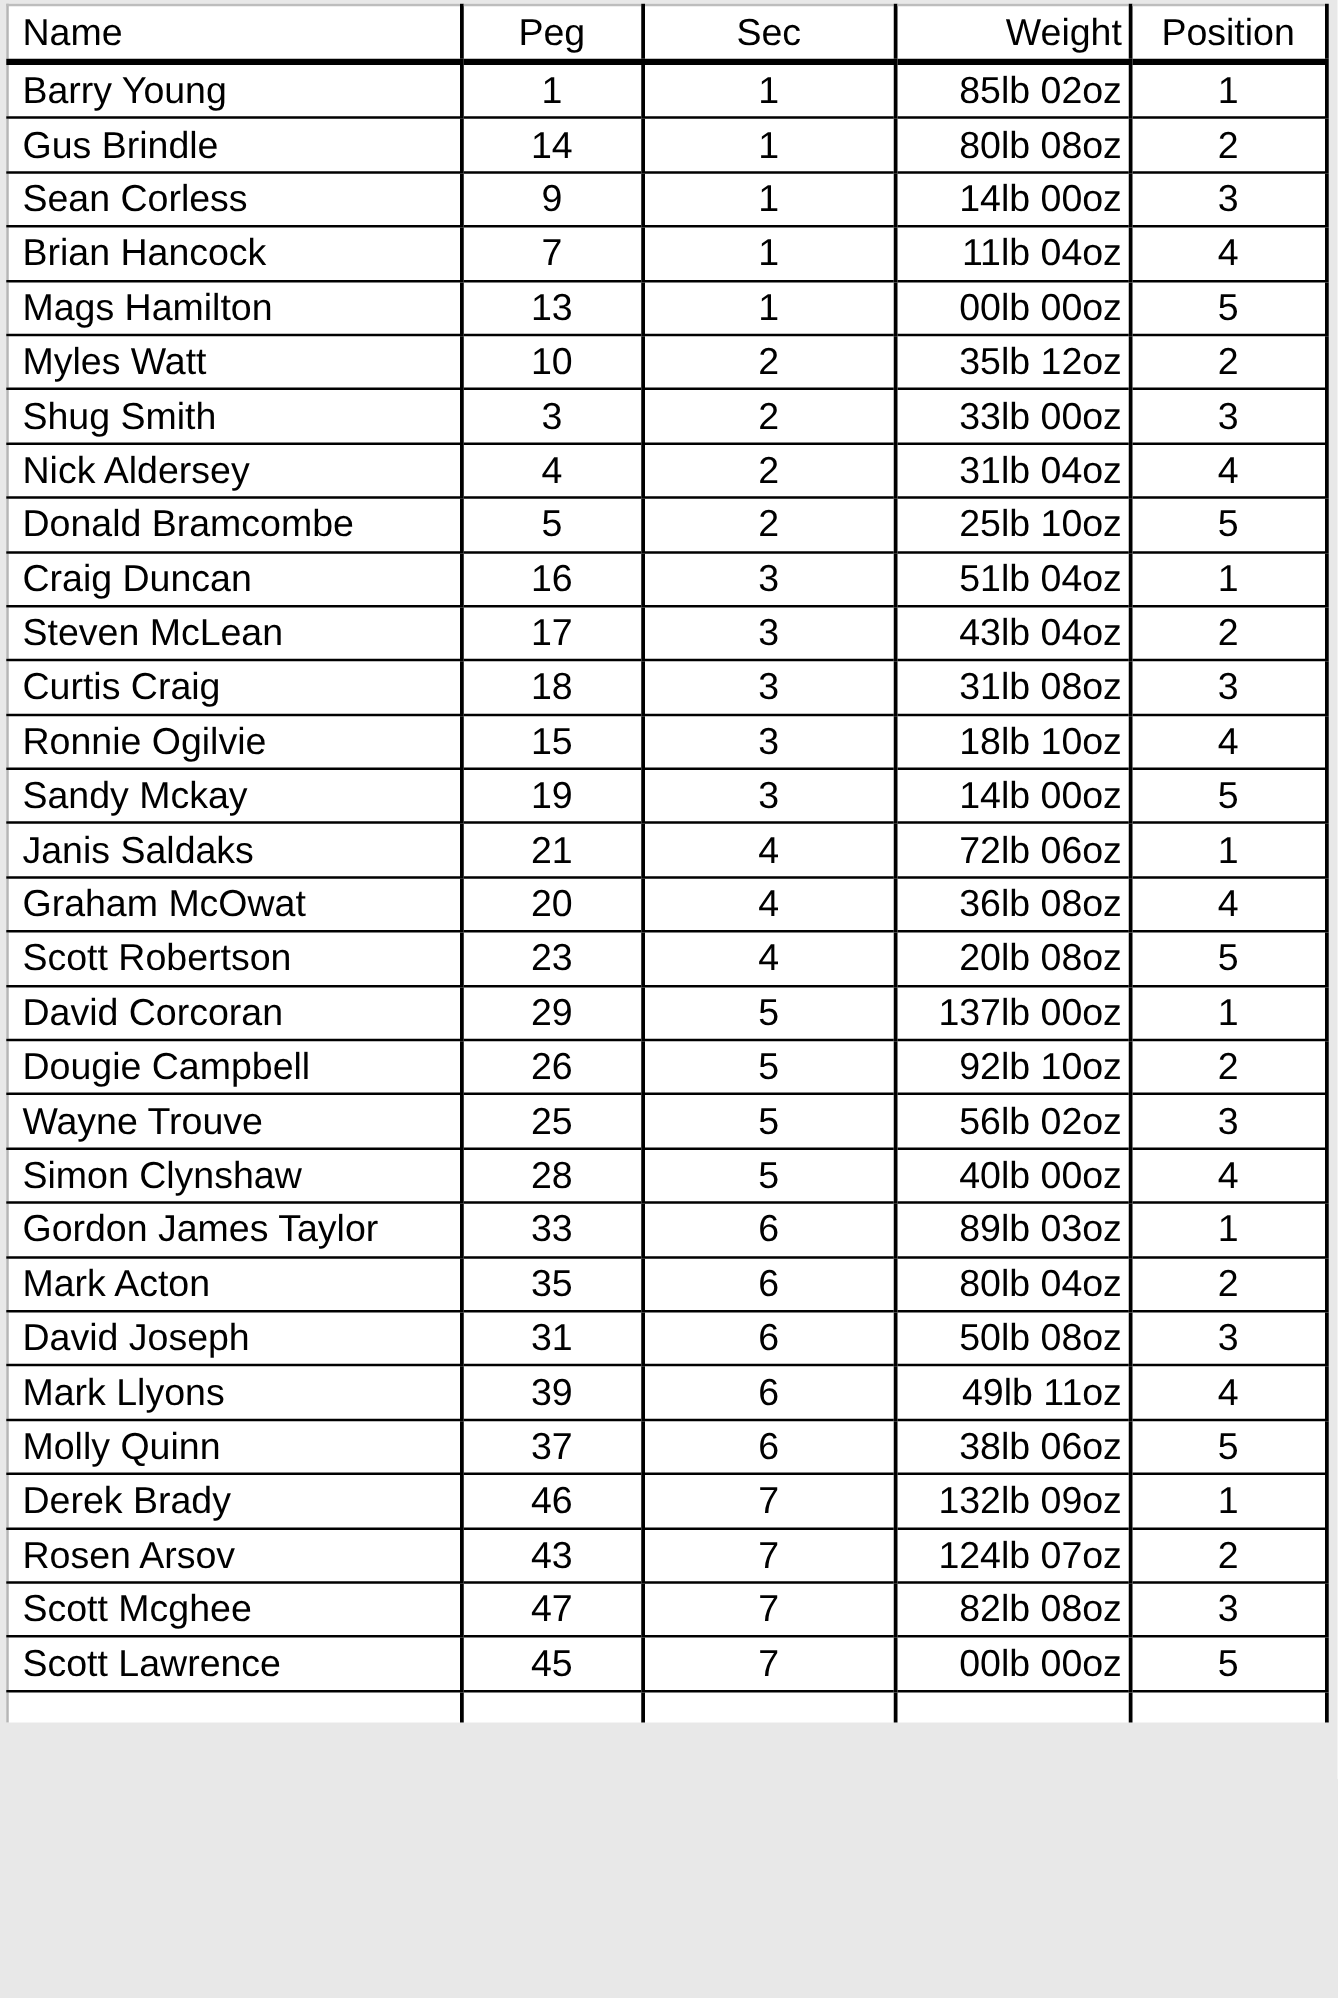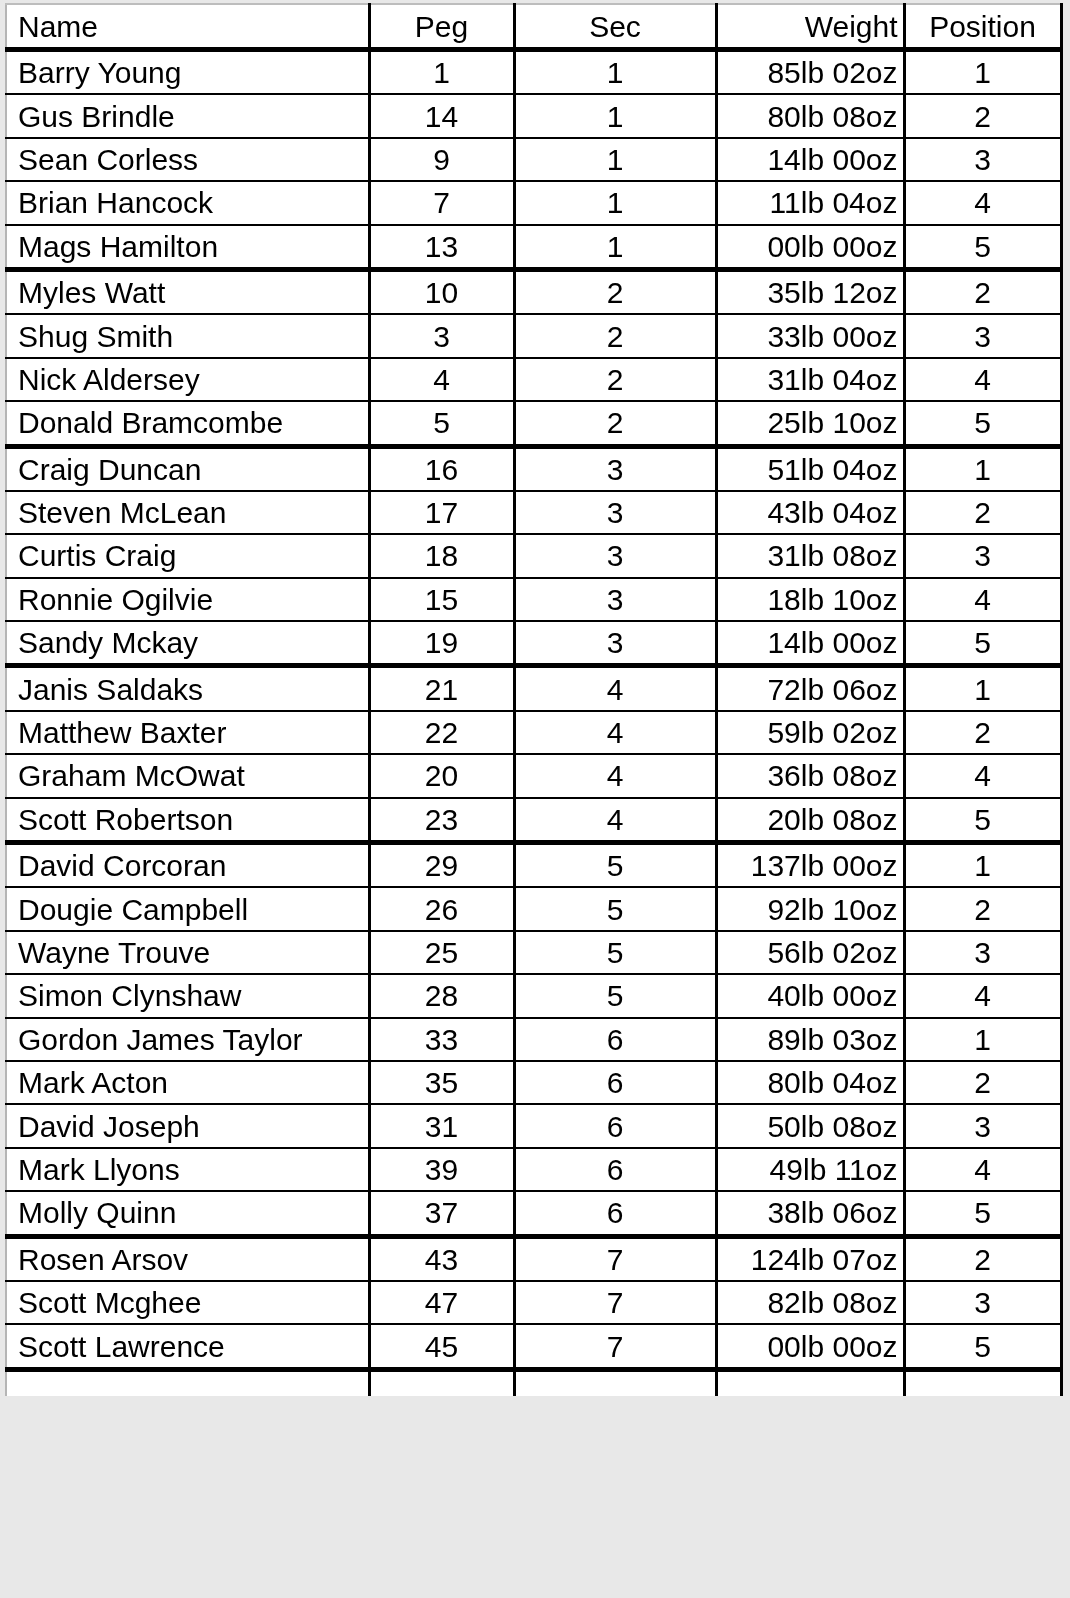--- a/index.html
+++ b/index.html
@@ -43,21 +43,21 @@
     border-bottom: 2px solid #000;
     overflow: hidden;
     white-space: nowrap;
     vertical-align: middle;
   }
   thead th {
     height: 42px;
     border-bottom: 5px solid #000;
   }
   tr.section-end td {
-    border-bottom: 5px solid #000000;
+    border-bottom: 2px solid #000000;
   }
   tr.partial-row td {
     height: 24px;
     border-bottom: none;
   }
   .col-name     { text-align: left;  padding-left: 11px; }
   .col-peg      { text-align: center; }
   .col-sec      { text-align: center; margin-left: 30px; }
   .col-weight   { text-align: right; padding-right: 5px; }
   .col-position { text-align: center; }
@@ -183,27 +183,20 @@
           <td class="col-position">5</td>
         </tr>
         <tr>
           <td class="col-name">Janis Saldaks</td>
           <td class="col-peg">21</td>
           <td class="col-sec">4</td>
           <td class="col-weight">72lb 06oz</td>
           <td class="col-position">1</td>
         </tr>
         <tr>
-          <td class="col-name">Matthew Baxter</td>
-          <td class="col-peg">22</td>
-          <td class="col-sec">4</td>
-          <td class="col-weight">59lb 02oz</td>
-          <td class="col-position">2</td>
-        </tr>
-        <tr>
           <td class="col-name">Graham McOwat</td>
           <td class="col-peg">20</td>
           <td class="col-sec">4</td>
           <td class="col-weight">36lb 08oz</td>
           <td class="col-position">4</td>
         </tr>
         <tr class="section-end">
           <td class="col-name">Scott Robertson</td>
           <td class="col-peg">23</td>
           <td class="col-sec">4</td>
@@ -265,20 +258,27 @@
           <td class="col-sec">6</td>
           <td class="col-weight">49lb 11oz</td>
           <td class="col-position">4</td>
         </tr>
         <tr class="section-end">
           <td class="col-name">Molly Quinn</td>
           <td class="col-peg">37</td>
           <td class="col-sec">6</td>
           <td class="col-weight">38lb 06oz</td>
           <td class="col-position">5</td>
+        </tr>
+        <tr>
+          <td class="col-name">Derek Brady</td>
+          <td class="col-peg">46</td>
+          <td class="col-sec">7</td>
+          <td class="col-weight">132lb 09oz</td>
+          <td class="col-position">1</td>
         </tr>
         <tr>
           <td class="col-name">Rosen Arsov</td>
           <td class="col-peg">43</td>
           <td class="col-sec">7</td>
           <td class="col-weight">124lb 07oz</td>
           <td class="col-position">2</td>
         </tr>
         <tr>
           <td class="col-name">Scott Mcghee</td>

